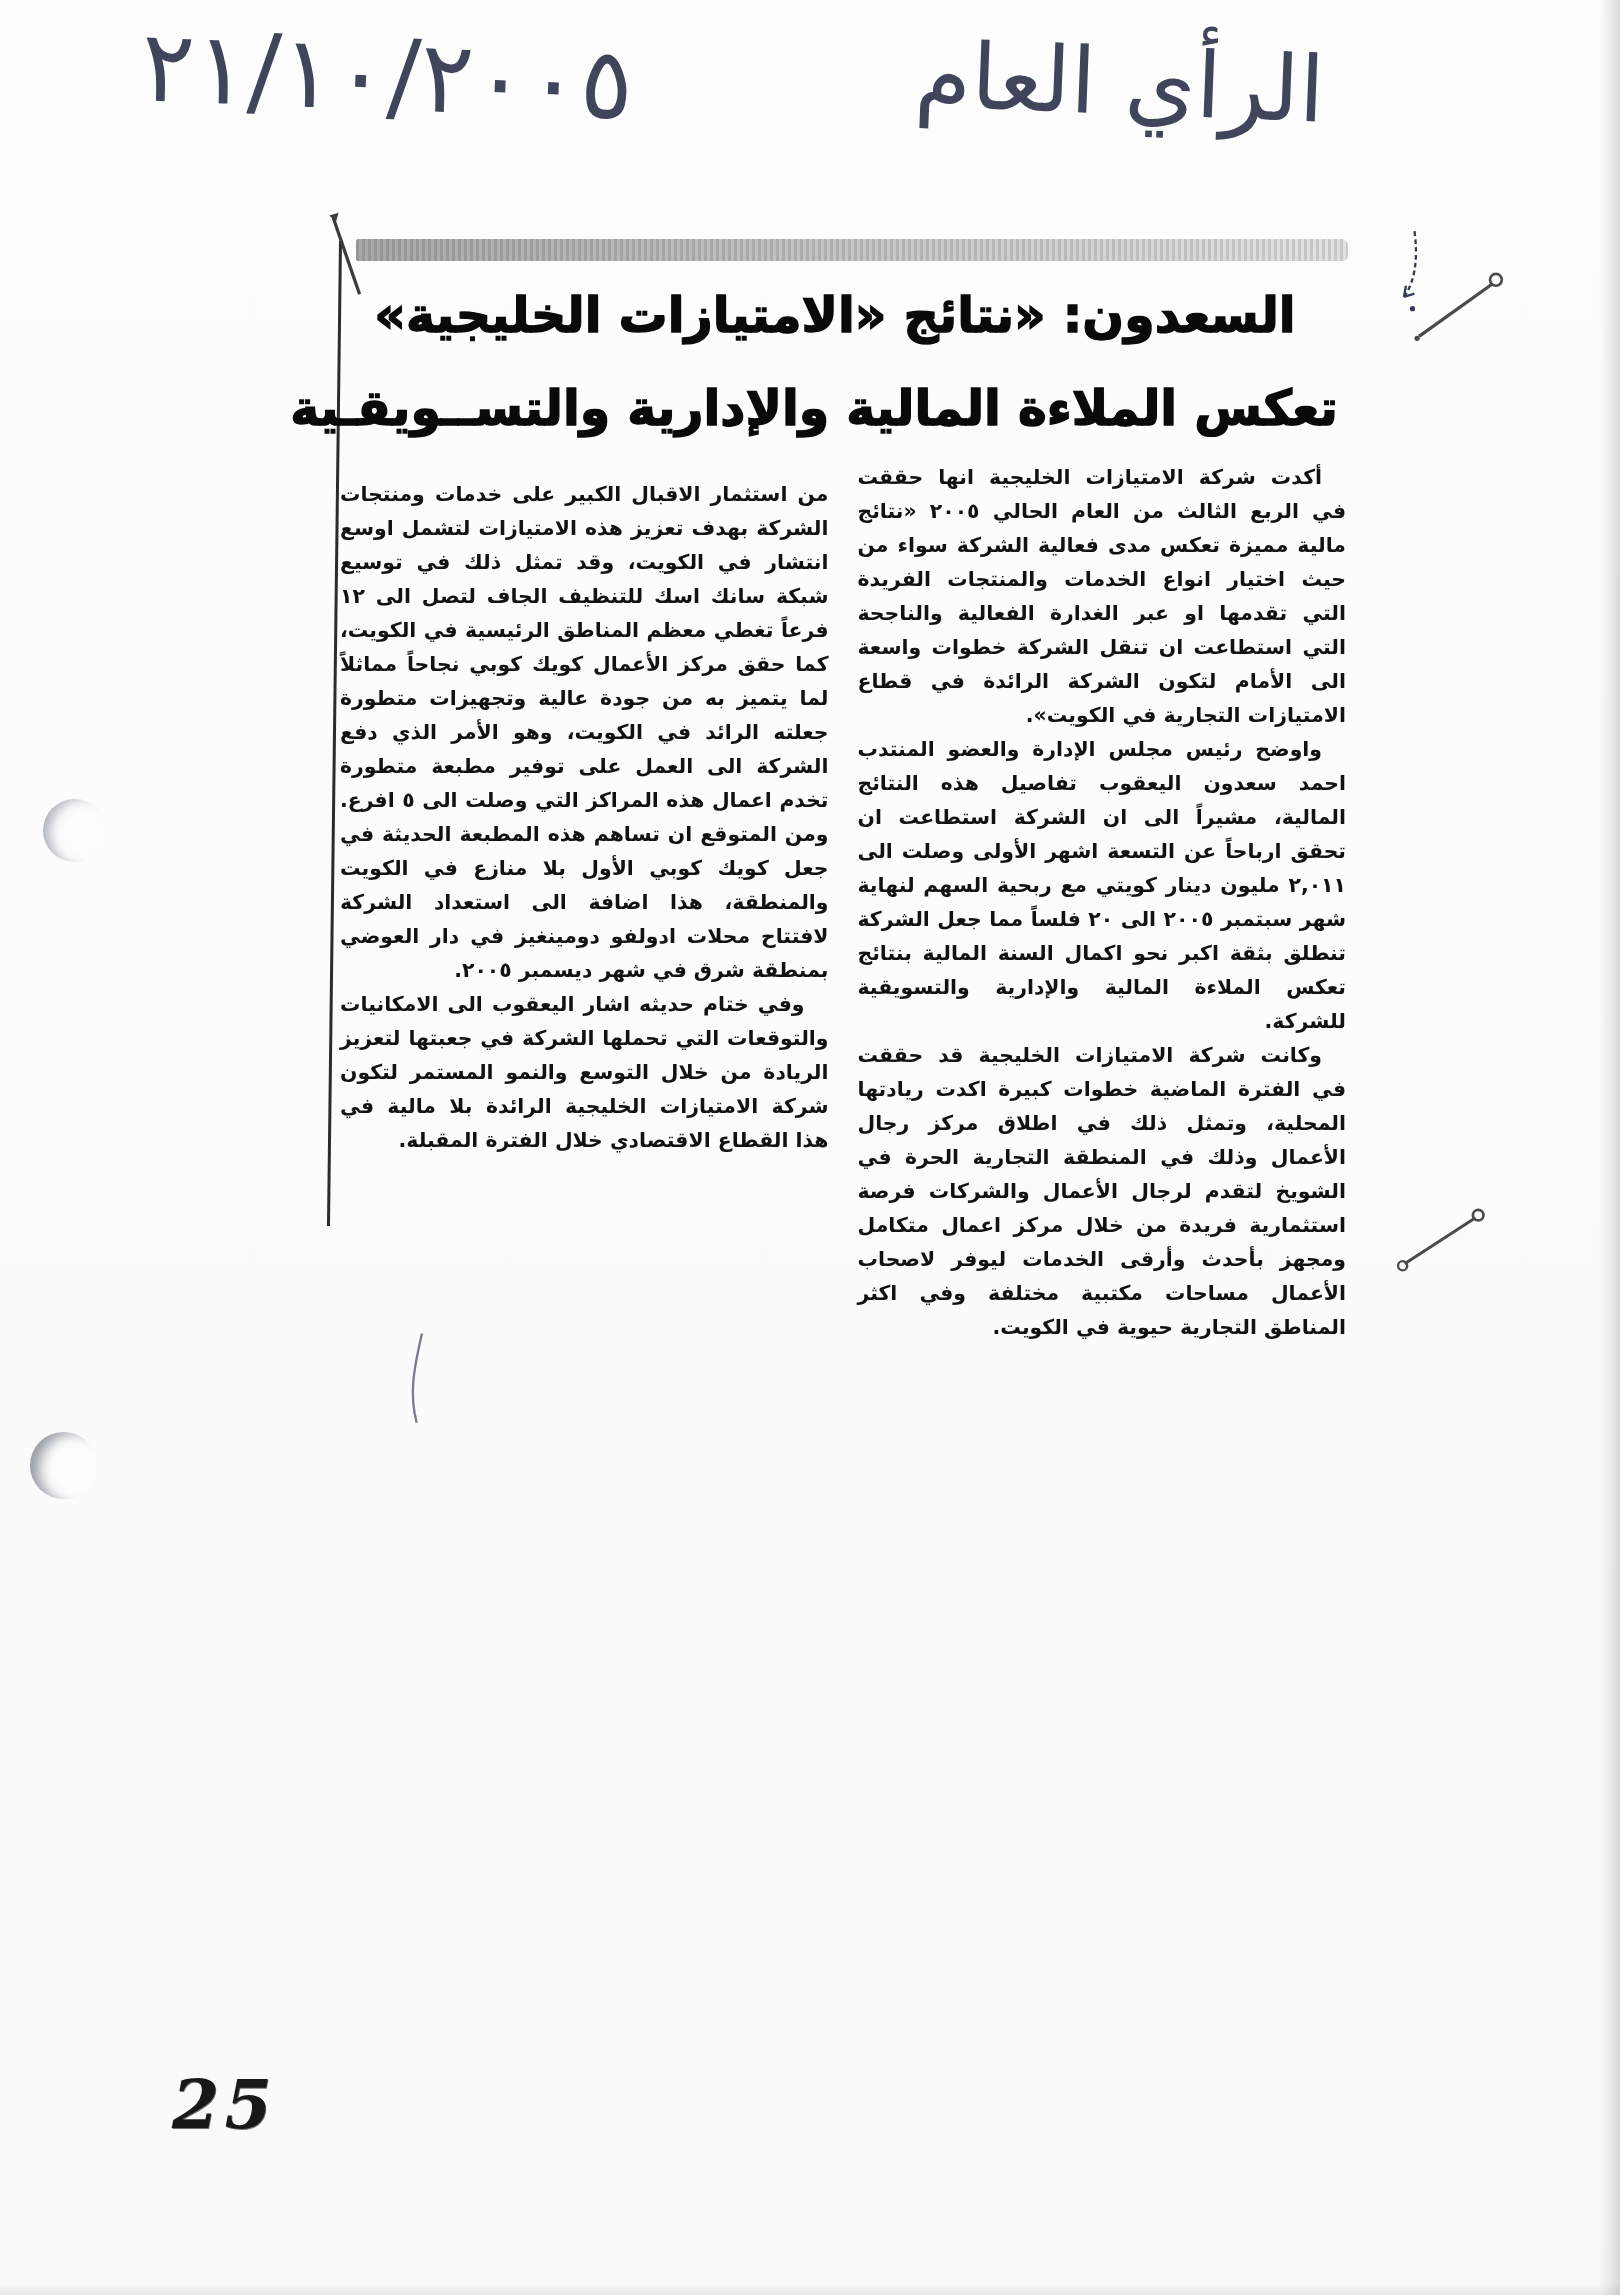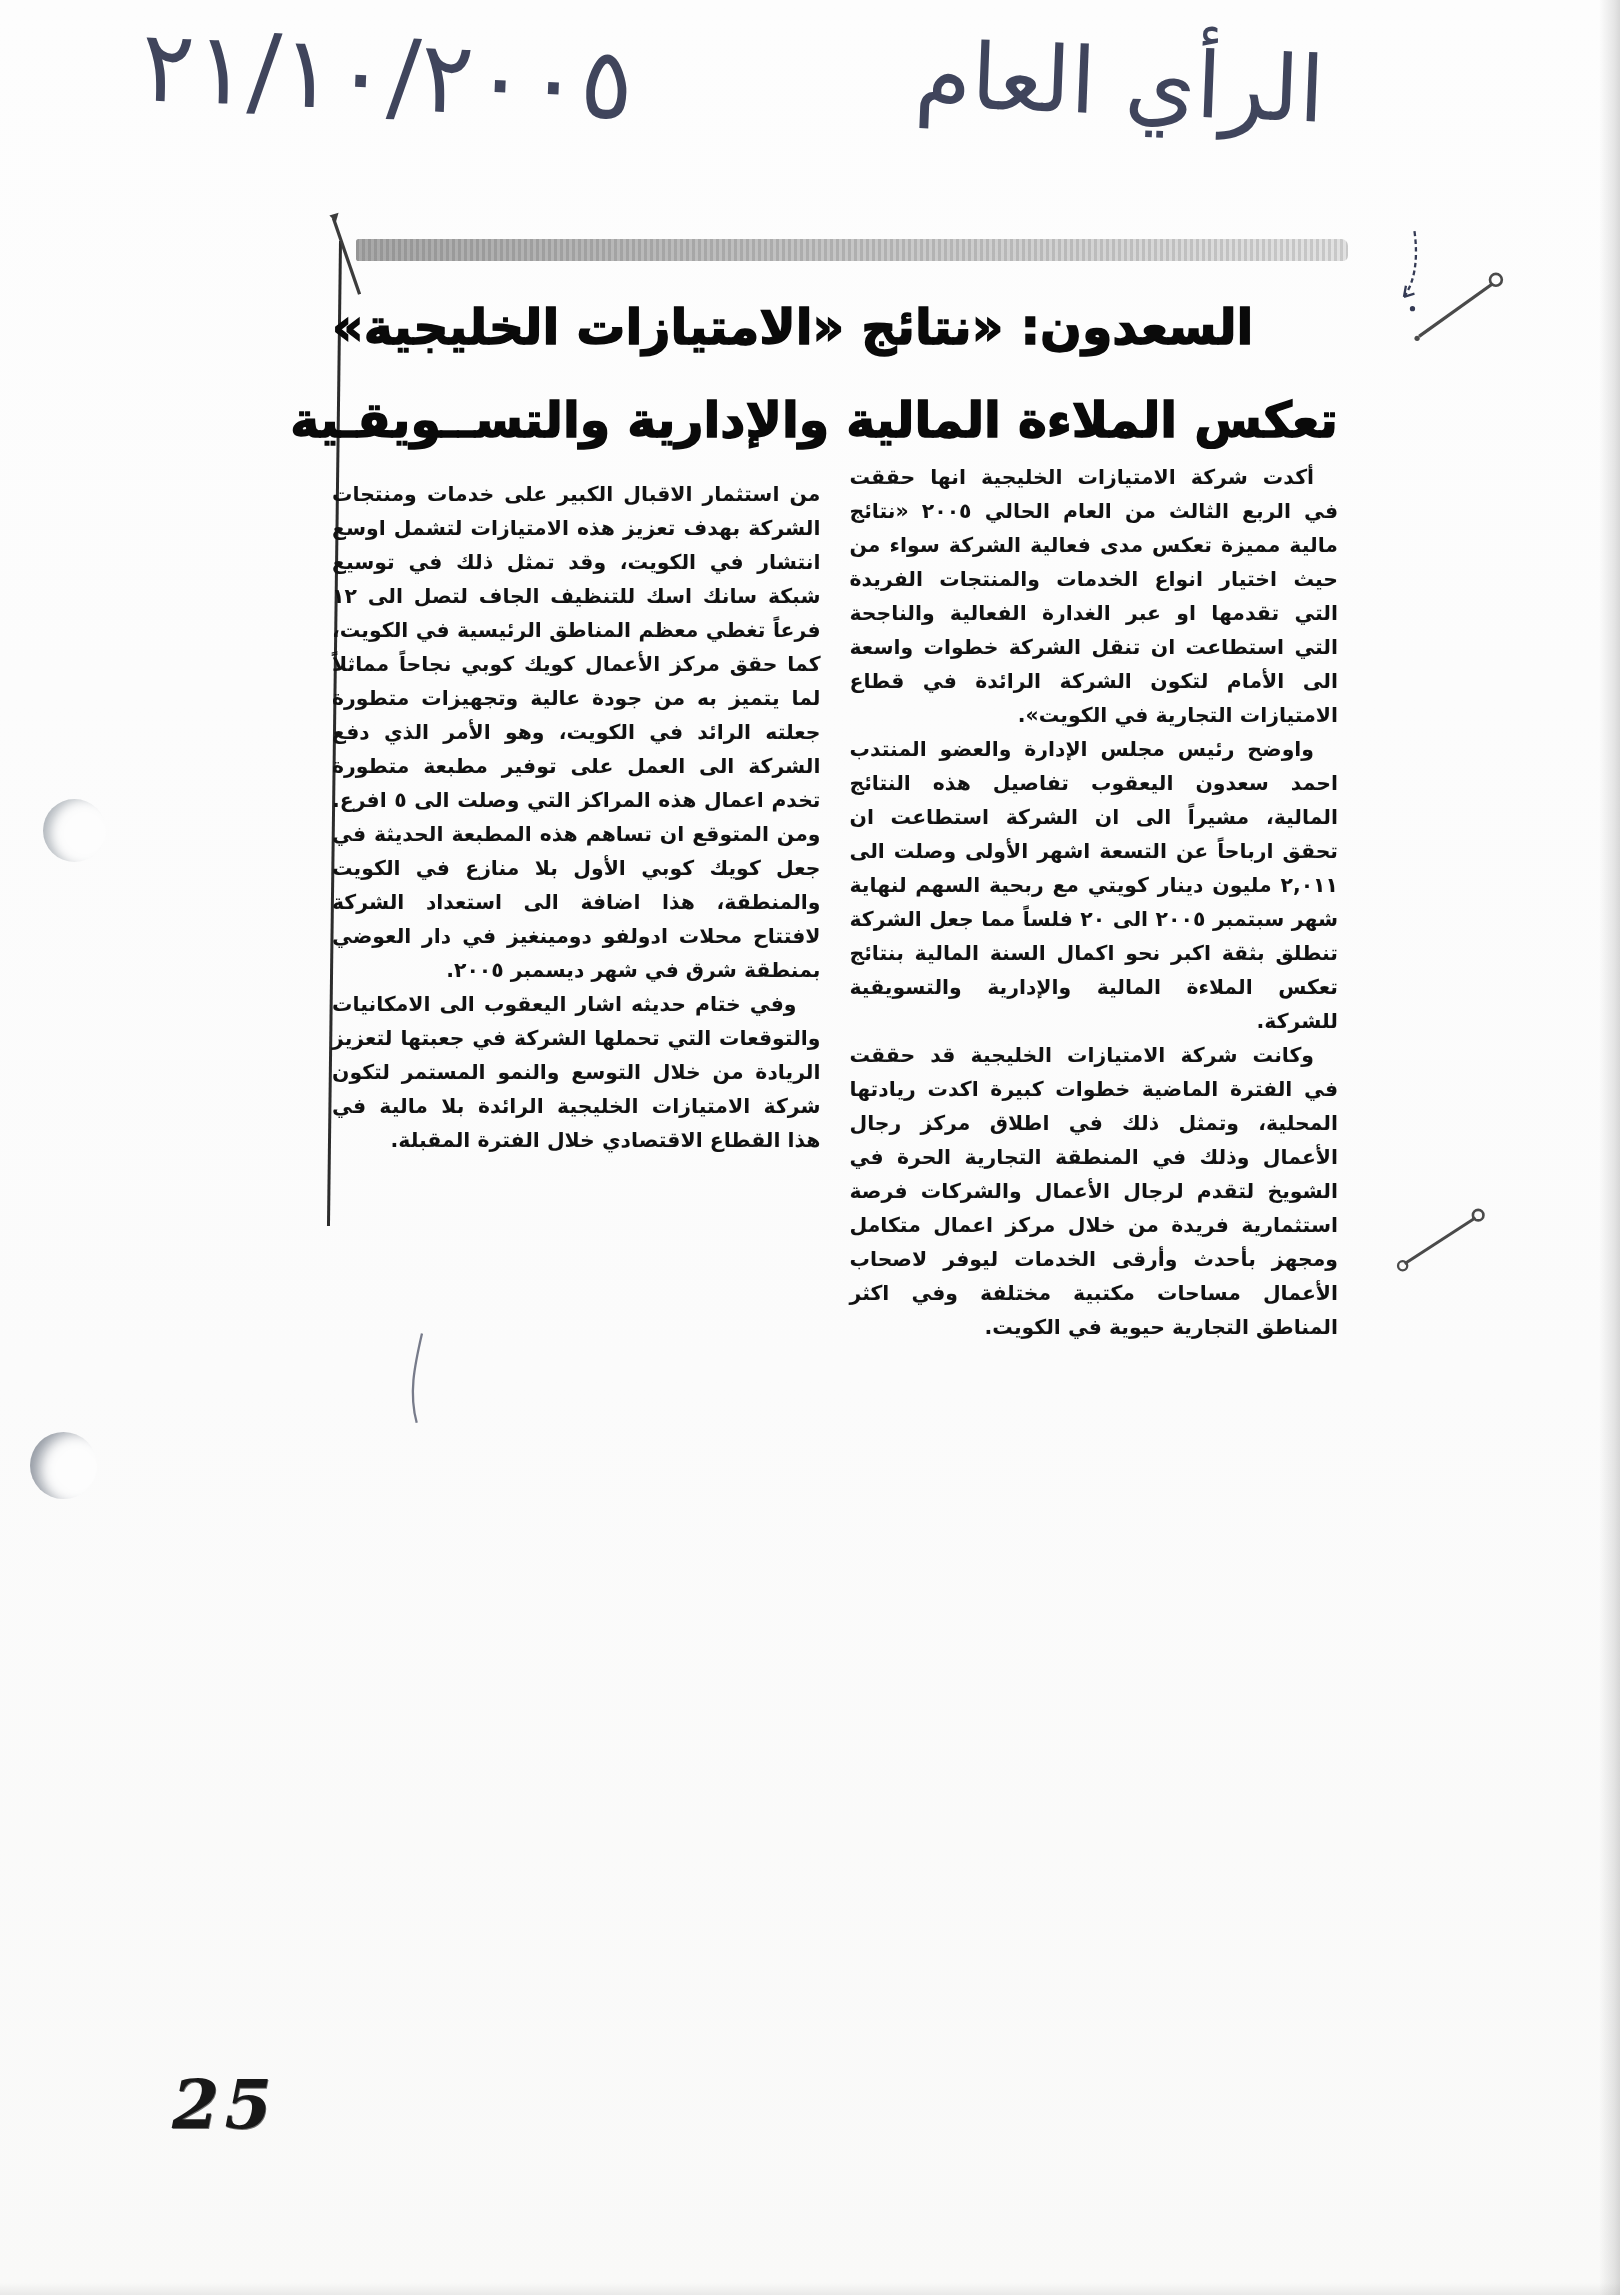--- a/index.html
+++ b/index.html
@@ -32,29 +32,29 @@
     background:
       repeating-linear-gradient(90deg,rgba(90,90,90,.28) 0 3.3px,rgba(150,150,150,.18) 3.3px 6px),
       linear-gradient(90deg,rgba(105,105,105,.55) 0%,rgba(130,130,130,.45) 35%,rgba(165,165,165,.35) 70%,rgba(200,200,200,.18) 100%);
     border-radius:2.6px 6.6px 5.3px 2.6px;
   }
   .clip-rule{
     position:absolute;left:6.6px;top:4px;width:2.6px;height:985px;
     background:#2c2c2c;transform:rotate(0.7deg);transform-origin:top center;
   }
   .headline{
-    position:absolute;left:0;top:44px;width:1006px;text-align:left;
+    position:absolute;left:0;top:32px;width:1006px;text-align:center;
     color:#0a0a0a;font-weight:bold;font-size:49px;line-height:93px;
     -webkit-text-stroke:1.4px #0a0a0a;
     text-shadow:0 0 0.7px #000;
   }
   .headline .hl{display:block;white-space:nowrap;}
   .columns{
     position:absolute;left:0;top:223px;width:1006px;
-    display:flex;flex-direction:row;gap:29px;direction:rtl;
+    display:flex;flex-direction:row;gap:29px;direction:rtl;padding-left:8px;
   }
   .col{width:489px;color:#121212;font-size:20.4px;font-weight:bold;
        line-height:34px;text-align:justify;text-justify:inter-word;}
   .col-left{padding-top:17px;}
   .col p{margin:0;}
   .col p.indent{text-indent:24px;}
 
   
   .hole{position:absolute;border-radius:50%;background:#fdfdfd;}
   .hole-1{left:43px;top:799px;width:63px;height:63px;

